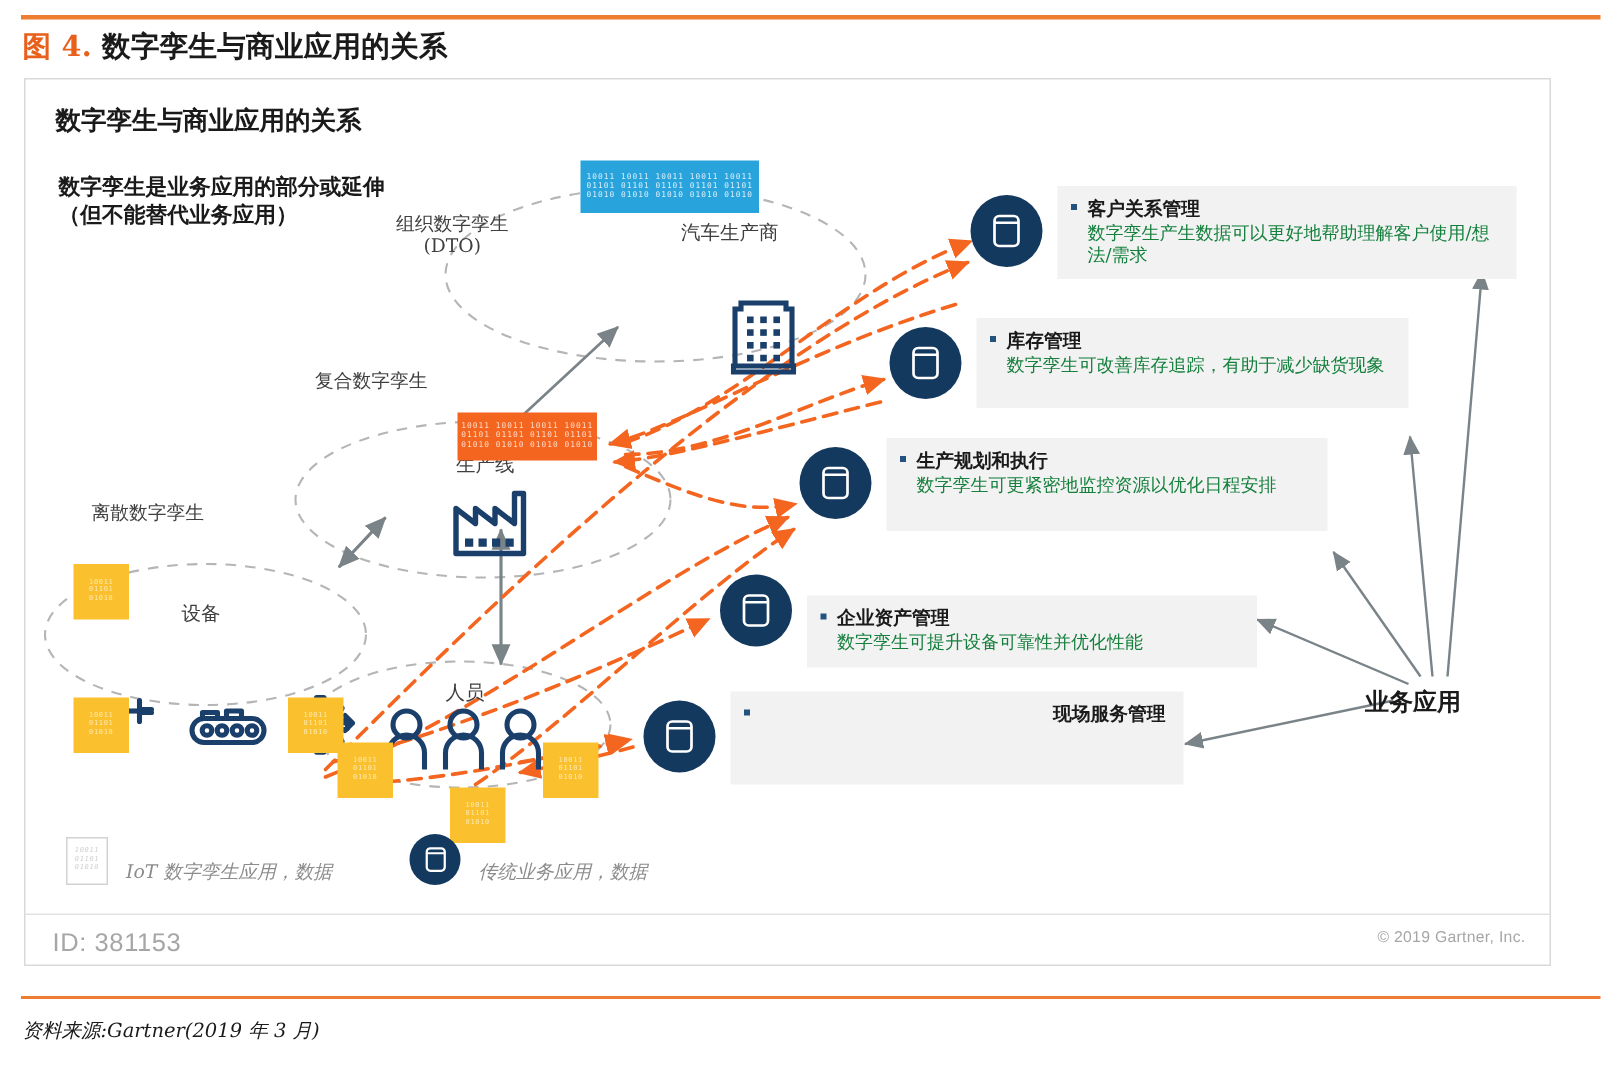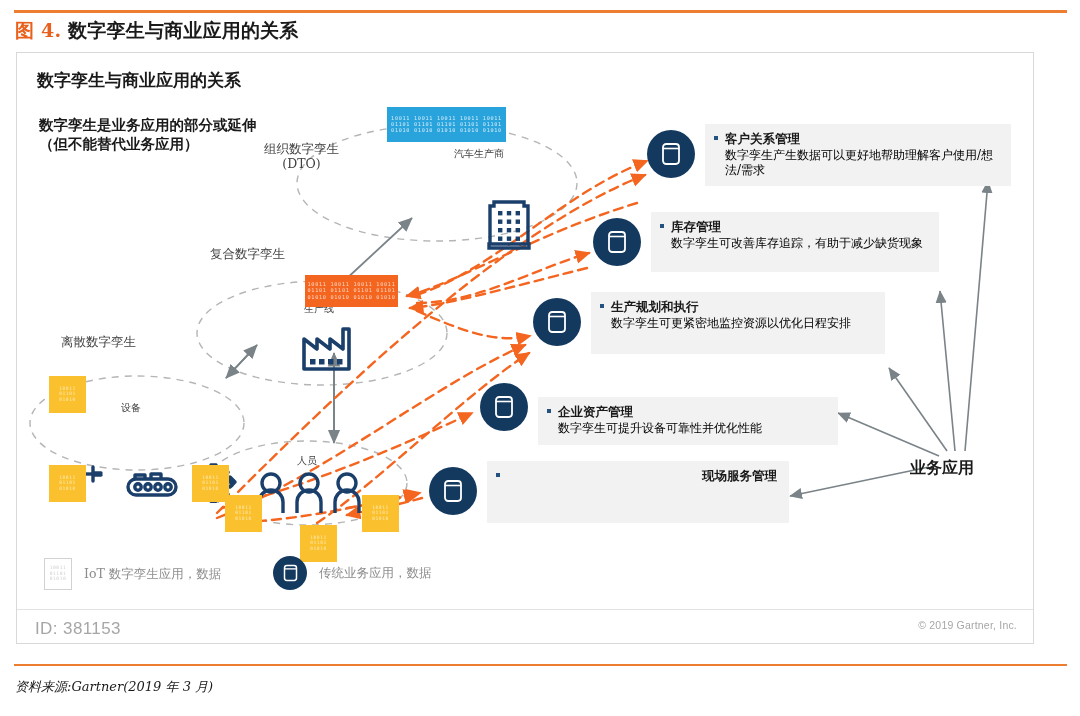--- a/index.html
+++ b/index.html
@@ -51,53 +51,53 @@
     font-family:"DejaVu Serif","Liberation Serif",serif;
     font-style:italic;font-size:13px;color:#1a1a1a;white-space:nowrap;
   }
 
   
   svg.canvas{position:absolute;left:0;top:0;width:1018px;height:592px;overflow:visible;}
 
   
   .lbl{position:absolute;font-family:"DejaVu Serif","Liberation Serif",serif;
        font-size:12.5px;color:#3f3f3f;white-space:nowrap;line-height:1.2;text-align:center;}
-  .lbl.big{font-size:10px;}
+  .lbl.big{font-size:13px;}
 
   
   .bin{position:absolute;display:flex;flex-direction:column;justify-content:center;
        align-items:center;gap:1px;overflow:hidden;}
   .bin span{font-family:"DejaVu Sans Mono","Liberation Mono",monospace;
             font-size:5.2px;letter-spacing:.7px;line-height:1;white-space:nowrap;}
   .bin.blue{background:#29a3dc;}
   .bin.blue span{color:#d9eefb;}
   .bin.orange{background:#f4651f;}
   .bin.orange span{color:#ffd9c6;}
   .bin.yellow{background:#fbc02d;}
   .bin.yellow span{color:#fde9b0;font-size:4.6px;letter-spacing:.5px;}
 
   
   .callout{position:absolute;background:#f2f2f2;box-sizing:border-box;
            padding:7px 12px 8px 20px;}
   .callout .bullet{position:absolute;left:9px;top:12px;width:4px;height:4px;background:#24527f;}
   .callout .ctitle{font-family:"DejaVu Serif","Liberation Serif",serif;
                    font-weight:700;font-size:12.5px;color:#1a1a1a;line-height:1.25;}
   .callout .cdesc{font-family:"DejaVu Serif","Liberation Serif",serif;
-                  font-size:12px;color:#000000;line-height:1.3;margin-top:1px;}
+                  font-size:12px;color:#15803d;line-height:1.3;margin-top:1px;}
 
   
   .ncirc{position:absolute;border-radius:50%;background:#14395f;
          display:flex;align-items:center;justify-content:center;}
 
   
   .bizapp{position:absolute;font-family:"DejaVu Serif","Liberation Serif",serif;
           font-weight:700;font-size:16px;color:#1a1a1a;white-space:nowrap;}
 
   
-  .lg-item{position:absolute;display:flex;align-items:center;gap:12px;}
+  .lg-item{position:absolute;display:flex;align-items:flex-end;gap:12px;font-style:italic;}
   .lg-text{font-family:"DejaVu Serif","Liberation Serif",serif;font-size:12.5px;color:#8c8c8c;white-space:nowrap;}
   .lg-iot{width:26px;height:30px;border:1.4px solid #d2d2d2;background:#fff;
           display:flex;flex-direction:column;align-items:center;justify-content:center;gap:1px;}
   .lg-iot span{font-family:"DejaVu Sans Mono","Liberation Mono",monospace;font-size:4.6px;
                color:#cfcfcf;letter-spacing:.5px;line-height:1;}
 </style>
 </head>
 <body>
 
 <div class="page">

